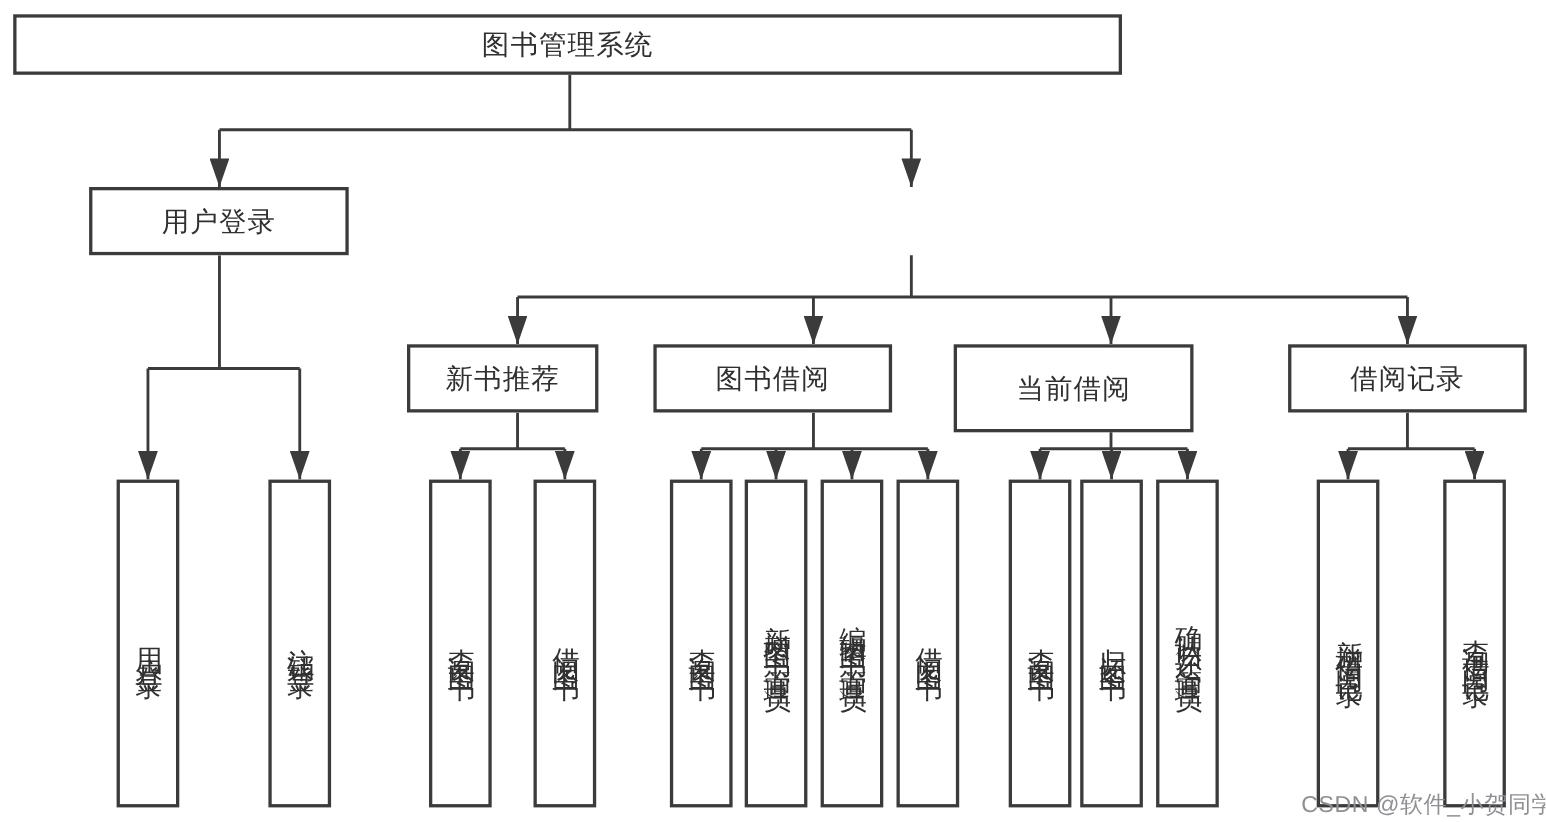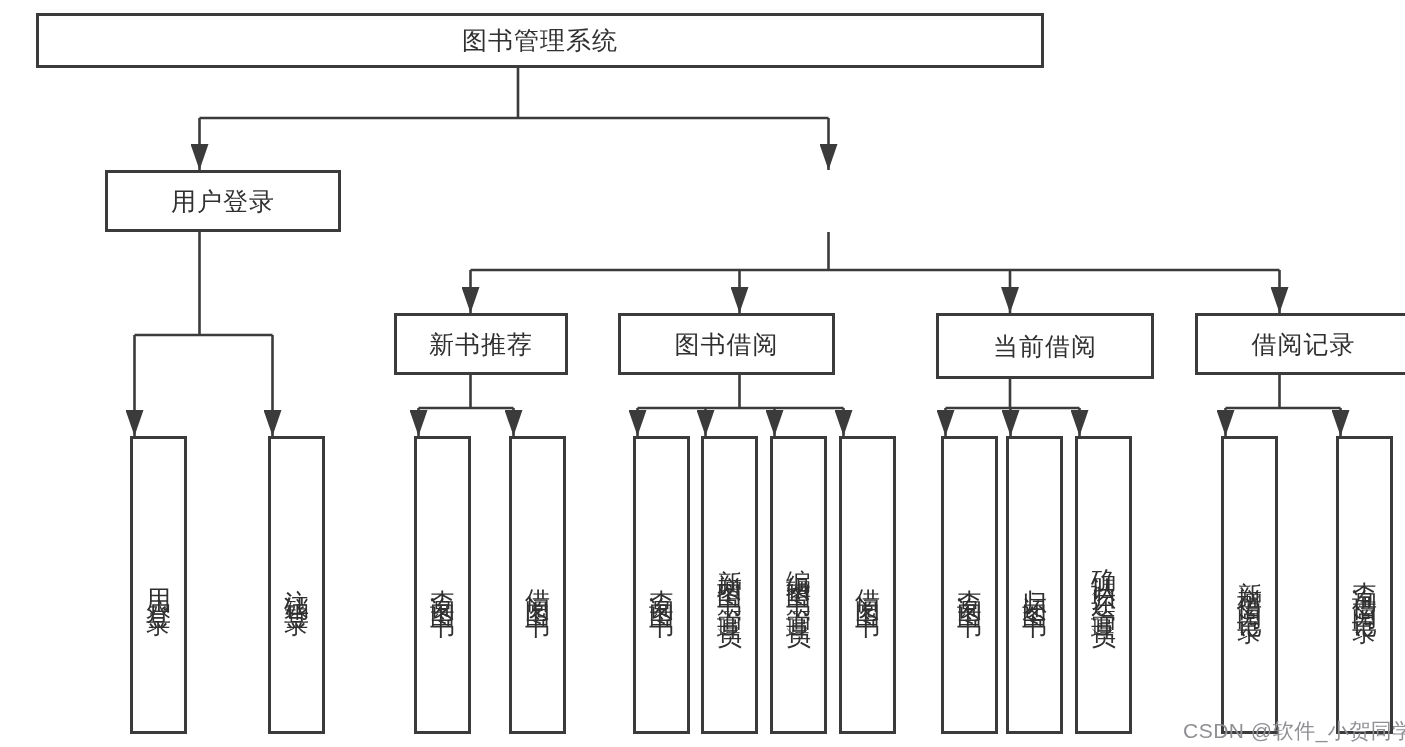--- a/index.html
+++ b/index.html
@@ -12,21 +12,20 @@
   }
   .connectors{position:absolute;left:0;top:0;z-index:1;}
   .box{
     position:absolute;
     box-sizing:border-box;
     border:3px solid #3b3b3b;
     background:#ffffff;
     display:flex;align-items:center;justify-content:center;
     color:#303030;
     z-index:2;
-    margin-left:24px;
   }
   .box.h{font-size:25px;letter-spacing:1px;}
   .leaf span{
     writing-mode:vertical-rl;
     text-orientation:mixed;
     font-size:25px;
     letter-spacing:8px;
     line-height:1;
     color:#303030;
     white-space:nowrap;
@@ -91,21 +90,21 @@
   <div class="box h" style="left:81px;top:170px;width:236px;height:62px">
     <span>用户登录</span>
   </div>
 
   <div class="box h" style="left:370px;top:313px;width:174px;height:62px">
     <span>新书推荐</span>
   </div>
   <div class="box h" style="left:594px;top:313px;width:217px;height:62px">
     <span>图书借阅</span>
   </div>
-  <div class="box h" style="left:912px;top:313px;width:218px;height:66px">
+  <div class="box h" style="left:867px;top:313px;width:218px;height:80px">
     <span>当前借阅</span>
   </div>
   <div class="box h" style="left:1171px;top:313px;width:217px;height:62px">
     <span>借阅记录</span>
   </div>
 
   <div class="box leaf" style="left:106px;top:436px;width:57px;height:298px">
     <span>用户登录</span>
   </div>
   <div class="box leaf" style="left:244px;top:436px;width:57px;height:298px">

